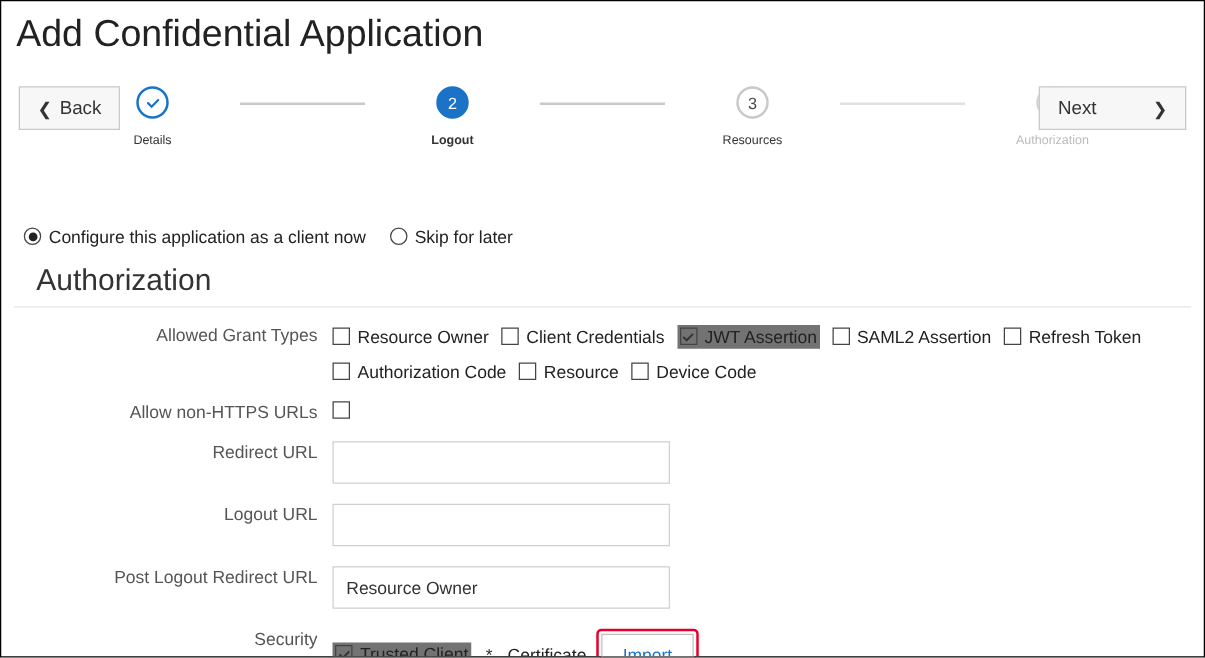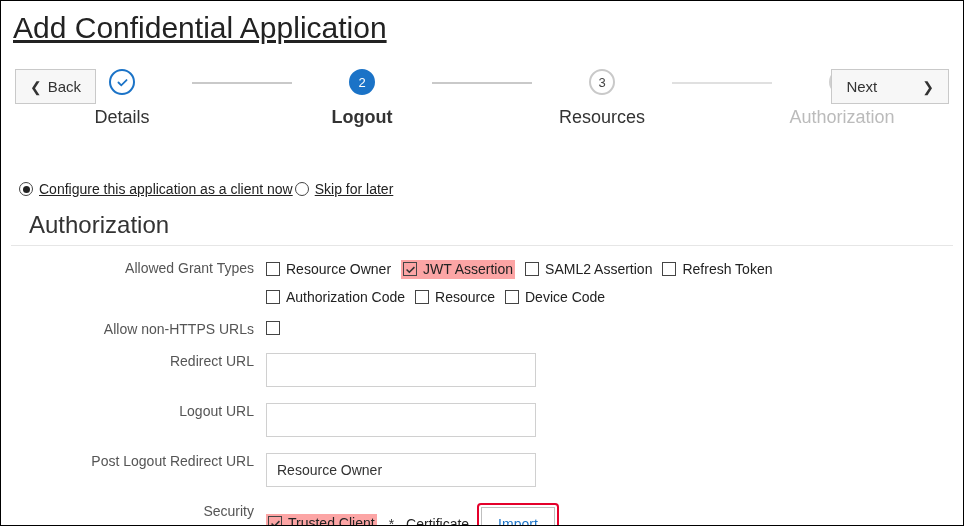--- a/index.html
+++ b/index.html
@@ -7,21 +7,21 @@
       font-family: "Segoe UI", -apple-system, Arial, sans-serif;
       font-size: 14px;
       color: #222;
       background: #fff;
       width: 964px;
       height: 526px;
       border: 1px solid #000;
       padding: 6px 10px;
       position: relative;
     }
-    h1 { font-size: 30px; font-weight: 300; margin: 4px 0 24px 2px; color: #222; text-decoration: underline; }
+    h1 { font-size: 30px; font-weight: 300; margin: 4px 0 24px 2px; color: #222; }
     .nav-buttons { position: relative; height: 80px; }
     .btn {
       border: 1px solid #c9c9c9;
       background: #f7f7f7;
       padding: 8px 14px;
       font-size: 15px;
       cursor: pointer;
       display: inline-flex;
       align-items: center;
       gap: 6px;
@@ -32,45 +32,45 @@
     .chevron { font-size: 14px; line-height: 1; }
     .step { display: flex; flex-direction: column; align-items: center; width: 140px; position: relative; }
     .circle {
       width: 26px; height: 26px; border-radius: 50%;
       display: flex; align-items: center; justify-content: center;
       border: 2px solid #1b73c7; background: #fff; font-size: 13px; color: #444;
     }
     .circle.current { background: #1b73c7; color: #fff; border-color: #1b73c7; }
     .circle.done { border-color: #1b73c7; }
     .circle.pending { border-color: #d0d0d0; color: #bbb; }
-    .step-label { margin-top: 12px; font-size: 18px; color: #333; }
+    .step-label { margin-top: 12px; font-size: 10px; color: #333; }
     .step-label.current { font-weight: 600; }
     .step-label.pending { color: #bbb; }
     .bar { width: 100px; height: 2px; background: #c9c9c9; margin-top: 13px; }
     .wizard-row { display: flex; align-items: flex-start; justify-content: center; }
 
-    .config-row { margin: 32px 0 14px 8px; display: flex; align-items: center; gap: 2px; text-decoration: underline; }
+    .config-row { margin: 32px 0 14px 8px; display: flex; align-items: center; gap: 19px; }
     .radio-wrap { display: inline-flex; align-items: center; gap: 6px; }
     .radio { width: 14px; height: 14px; border-radius: 50%; border: 1px solid #444; display: inline-flex; align-items: center; justify-content: center; }
     .radio.selected::after { content: ""; width: 7px; height: 7px; border-radius: 50%; background: #222; }
 
     h2 { font-size: 24px; font-weight: 300; margin: 10px 0 6px 18px; color: #333; }
     .hr { border: 0; border-top: 1px solid #e6e6e6; margin: 4px 0 14px 0; }
 
     .form-row { display: flex; align-items: flex-start; margin-bottom: 16px; }
     .form-label { width: 255px; text-align: right; padding-right: 12px; color: #555; font-size: 14px; }
     .form-field { flex: 1; display: flex; align-items: center; flex-wrap: wrap; gap: 14px 10px; }
 
     .chk {
       width: 14px; height: 14px; border: 1px solid #444;
       display: inline-flex; align-items: center; justify-content: center;
       font-size: 11px; line-height: 1; color: #333;
     }
     .chk-wrap { display: inline-flex; align-items: center; gap: 6px; }
-    .highlight { background: #fca5a5; padding: 1px 2px; }
+    .highlight { background: #737373; padding: 1px 2px; }
 
     .input {
       border: 1px solid #d0d0d0; height: 34px; width: 270px; padding: 0 10px;
       font-size: 14px; color: #333; background: #fff;
     }
     .import-btn {
       border: 1px solid #bfbfbf; background: #fff; color: #1b73c7;
       padding: 8px 16px; font-size: 14px; cursor: pointer;
     }
     .red-box { border: 2px solid #e4002b; border-radius: 4px; padding: 2px; display: inline-block; }
@@ -133,20 +133,24 @@
 
 <h2>Authorization</h2>
 <hr class="hr">
 
 <div class="form-row">
   <div class="form-label">Allowed Grant Types</div>
   <div class="form-field">
     <label class="chk-wrap">
       <span class="chk"></span>
       <span>Resource Owner</span>
+    </label>
+    <label class="chk-wrap">
+      <span class="chk"></span>
+      <span>Client Credentials</span>
     </label>
     <span class="highlight">
       <label class="chk-wrap">
         <span class="chk">
           <svg viewBox="0 0 14 14" width="11" height="11">
               <path d="M2 7 L5.5 10.5 L12 4" stroke="#333" stroke-width="2" fill="none"></path>
             </svg>
         </span>
         <span>JWT Assertion</span>
       </label>

